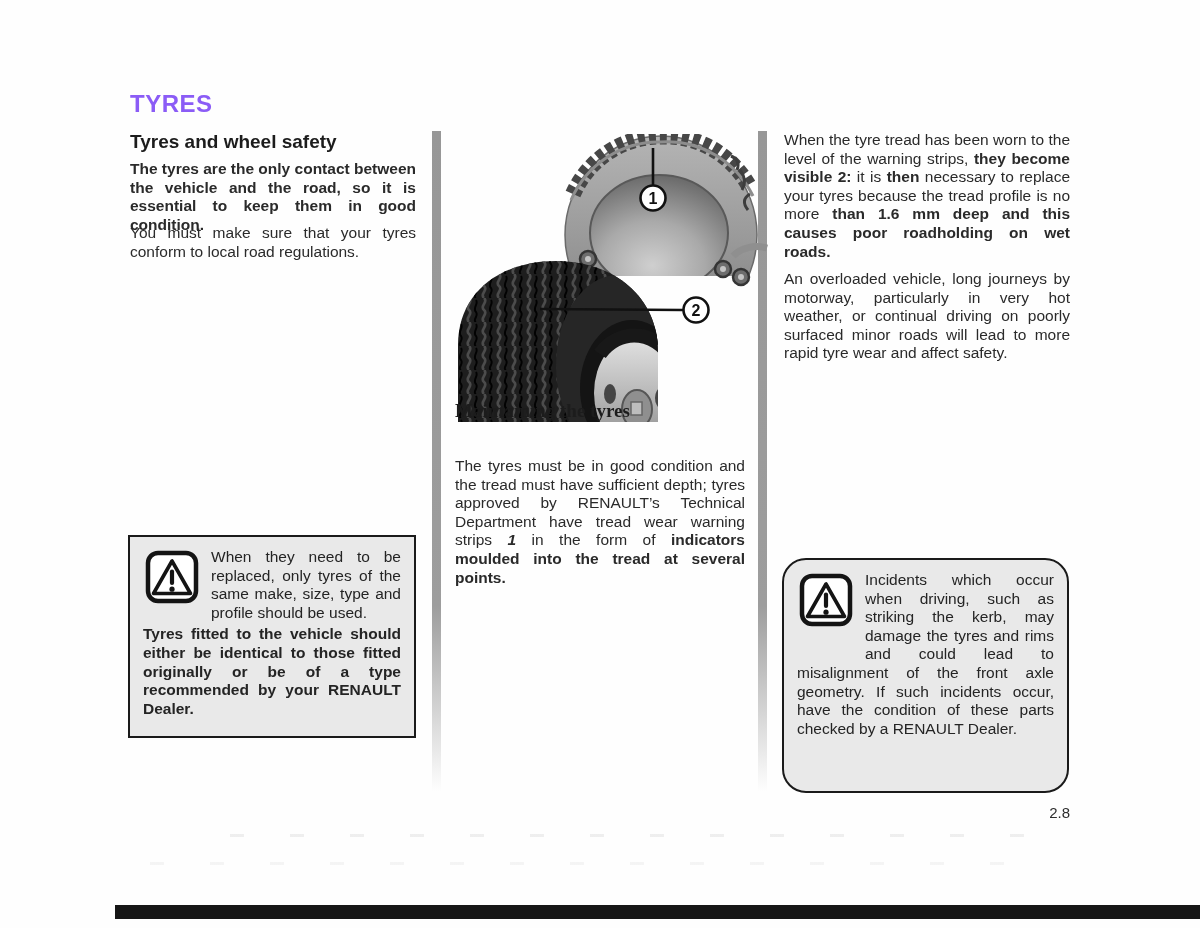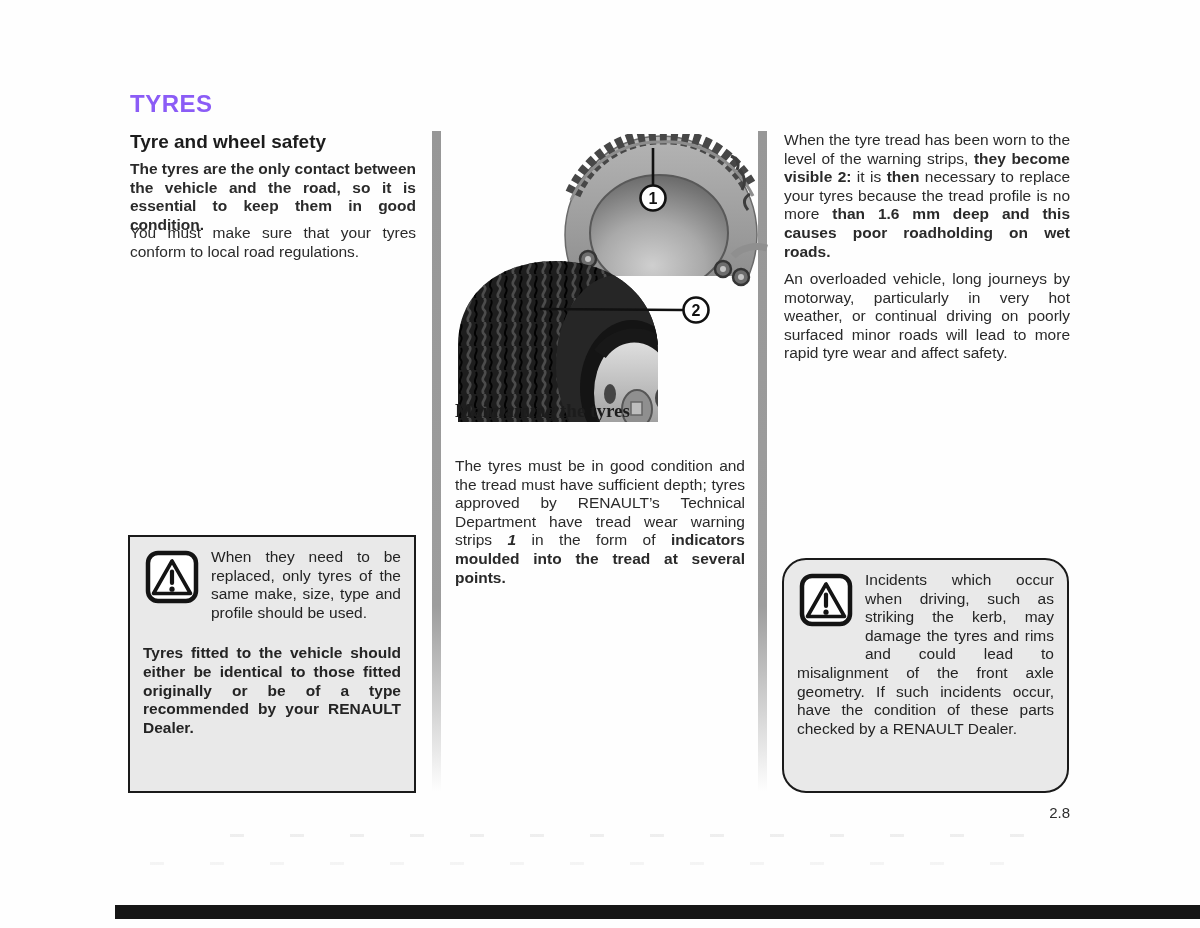--- a/index.html
+++ b/index.html
@@ -19,33 +19,33 @@
     background:repeating-linear-gradient(to right,#e2e2e2 0 14px,rgba(255,255,255,0) 14px 60px);}
   .scanbar{background:#161616;}
 </style>
 </head>
 <body>
 
 <div id="page">
 
   <div class="abs title" style="left:130px;top:90px;">TYRES</div>
 
-  <div class="abs h2" style="left:130px;top:131px;width:300px;">Tyre and wheel safety</div>
+  <div class="abs h2" style="left:130px;top:131px;width:300px;">Tyres and wheel safety</div>
   <div class="abs body-text" style="left:130px;top:160px;width:286px;font-weight:bold;">The tyres are the only contact between the vehicle and the road, so it is essential to keep them in good condition.</div>
   <div class="abs body-text" style="left:130px;top:224px;width:286px;">You must make sure that your tyres conform to local road regulations.</div>
 
-  <div class="abs warnbox" style="left:128px;top:535px;width:288px;height:258px;">
+  <div class="abs warnbox" style="left:128px;top:535px;width:288px;height:203px;">
     <svg class="warn-icon" viewBox="0 0 54 54">
       <rect x="3" y="3" width="48" height="48" rx="10" fill="#ffffff" stroke="#141414" stroke-width="4.5"></rect>
       <path d="M27 11 L8.5 43.5 L45.5 43.5 Z" fill="none" stroke="#141414" stroke-width="3.6" stroke-linejoin="round"></path>
       <line x1="27" y1="21.5" x2="27" y2="33" stroke="#141414" stroke-width="4.2" stroke-linecap="round"></line>
       <circle cx="27" cy="39.2" r="2.6" fill="#141414"></circle>
     </svg>
     <div class="body-text">When they need to be replaced, only tyres of the same make, size, type and profile should be used.</div>
-    <div class="body-text bold-para" style="clear:left;margin-top:22px;">Tyres fitted to the vehicle should either be identical to those fitted originally or be of a type recommended by your RENAULT Dealer.</div>
+    <div class="body-text bold-para" style="clear:left;margin-top:3px;">Tyres fitted to the vehicle should either be identical to those fitted originally or be of a type recommended by your RENAULT Dealer.</div>
   </div>
 
   <div class="abs vbar" style="left:432px;top:131px;height:660px;"></div>
   <div class="abs vbar" style="left:758px;top:131px;height:660px;"></div>
 
   <svg class="abs" style="left:450px;top:130px;" width="320" height="295" viewBox="0 0 320 295">
     <defs>
       <linearGradient id="gCasing" x1="0" y1="0" x2="0" y2="1">
         <stop offset="0" stop-color="#b4b4b4"></stop>
           <stop offset="0.55" stop-color="#989898"></stop>

